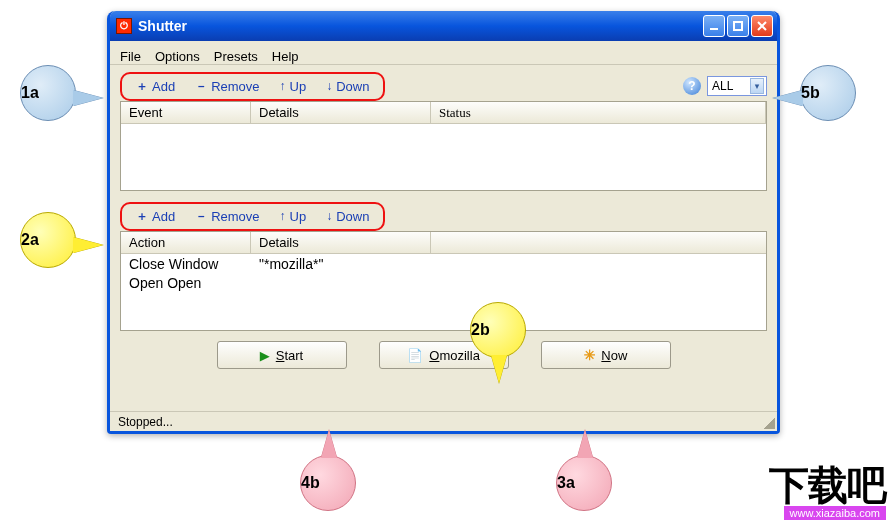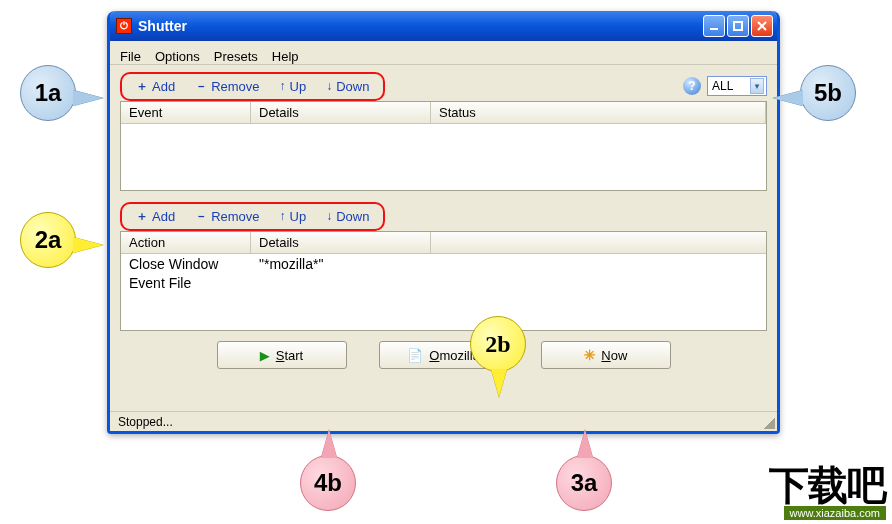--- a/index.html
+++ b/index.html
@@ -12,22 +12,22 @@
     font-size: 13px;
     position: relative;
     overflow: hidden;
   }
 
   
   .callout {
     position: absolute;
     width: 56px; height: 56px;
     border-radius: 50%;
-    display: flex; align-items: center; justify-content: center;
-    font-weight: bold; font-size: 24px;
+    display: flex; align-items: center; 
+    font-weight: bold; font-size: 16px;
     border: 1px solid;
     z-index: 40;
   }
   .callout.blue { background: radial-gradient(circle at 35% 35%, #e0edf8, #a9cbe8); border-color:#6a8db3; color:#000; }
   .callout.yellow { background: radial-gradient(circle at 35% 35%, #ffffb8, #ffee33); border-color:#b8a800; color:#000; }
   .callout.pink { background: radial-gradient(circle at 35% 35%, #ffd9e0, #f2a5b4); border-color:#d07283; color:#000; }
 
   .callout .tail {
     position: absolute;
     z-index: -1;
@@ -165,21 +165,21 @@
     background:linear-gradient(#fdfdfb,#ece9d8);
     border-bottom:1px solid #cac7b6;
     font-size:13px;
   }
   .grid-head .col, .grid-row .cell {
     padding:1px 8px; display:flex;align-items:center;
   }
   .grid-head .col { border-right:1px solid #cac7b6; font-weight:normal; }
   .col.event, .cell.event { width:130px; }
   .col.details, .cell.details { width:180px; }
-  .col.status, .cell.status { flex:1; }
+  .col.status, .cell.status { flex:1;font-family:Liberation Serif, serif; }
   .col.action, .cell.action { width:130px; }
   .grid-body { font-size:14px; }
   .grid-row { display:flex; height:19px; }
 
   .section-gap { height:10px; }
 
   .bottom-buttons {
     height:40px; display:flex; justify-content:center; align-items:center; gap:32px;
     margin-top:4px;
   }
@@ -213,40 +213,40 @@
   .watermark {
     position:absolute; right:6px; bottom:4px;
     text-align:right; color:#000; z-index:50;
   }
   .watermark .big {
     font-size:40px; font-weight:900; letter-spacing:-1px;
     text-shadow: 2px 0 #fff, -2px 0 #fff, 0 2px #fff, 0 -2px #fff;
     line-height:1;
   }
   .watermark .small {
-    background:#4d7c0f; color:#fff; font-size:11px;
+    background:#d946ef; color:#fff; font-size:11px;
     padding:1px 6px; display:inline-block;
   }
 </style>
 </head>
 <body>
 
 <div class="callout blue" style="left:20px; top:65px;">
   <span>1a</span>
   <div class="tail tail-bl"></div>
 </div>
 <div class="callout blue" style="left:800px; top:65px;">
   <span>5b</span>
   <div class="tail tail-br"></div>
 </div>
 <div class="callout yellow" style="left:20px; top:212px;">
   <span>2a</span>
   <div class="tail tail-yr"></div>
 </div>
-<div class="callout yellow" style="left:470px; top:316px;font-family:Liberation Serif, serif;">
+<div class="callout yellow" style="left:470px; top:302px;">
   <span>2b</span>
   <div class="tail tail-yd"></div>
 </div>
 <div class="callout pink" style="left:556px; top:455px;">
   <span>3a</span>
   <div class="tail tail-pu"></div>
 </div>
 <div class="callout pink" style="left:300px; top:455px;">
   <span>4b</span>
   <div class="tail tail-pu"></div>
@@ -347,21 +347,21 @@
         <div class="col action">Action</div>
         <div class="col details">Details</div>
         <div class="col" style="flex:1;border-right:none"></div>
       </div>
       <div class="grid-body" id="actions-body">
           <div class="grid-row">
             <div class="cell action">Close Window</div>
             <div class="cell details">"*mozilla*"</div>
           </div>
           <div class="grid-row">
-            <div class="cell action">Event File</div>
+            <div class="cell action">Open Open</div>
           </div>
         </div>
     </div>
 
     <div class="bottom-buttons">
       <div class="bigbtn">
         <span class="icon-start">▶</span>
         <span><span class="u">S</span><span>tart</span></span>
       </div>
       <div class="bigbtn">

